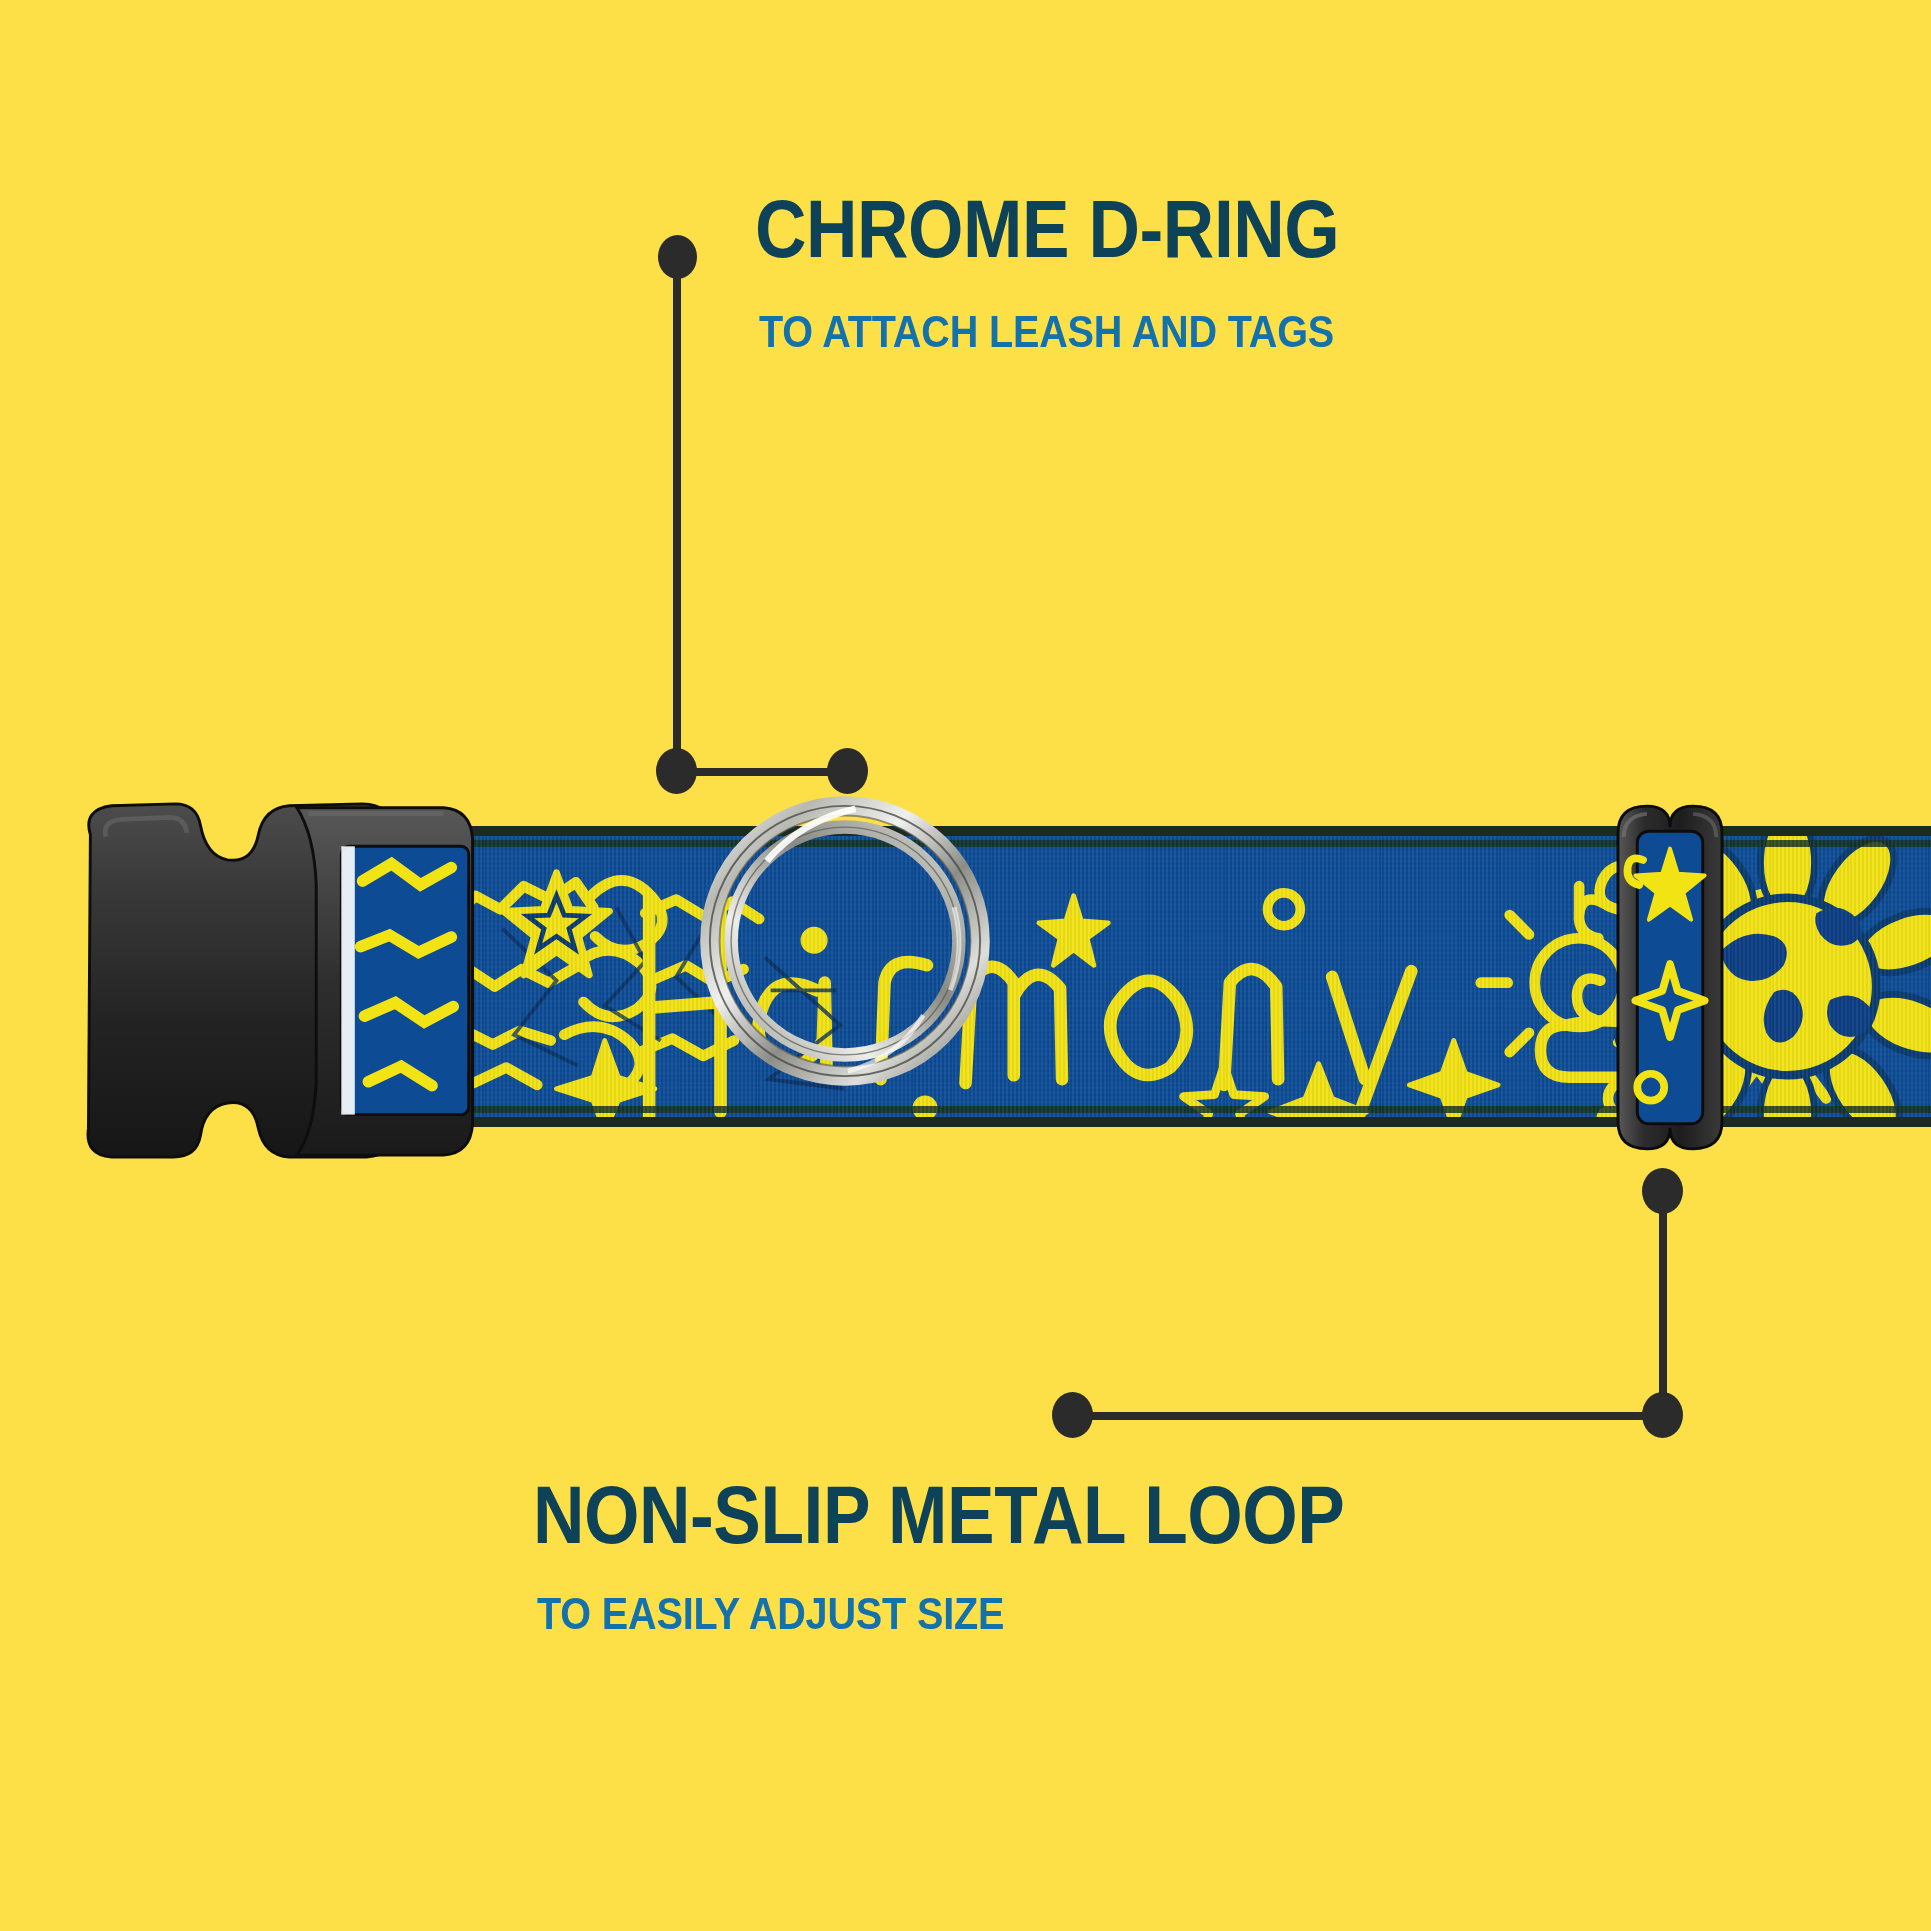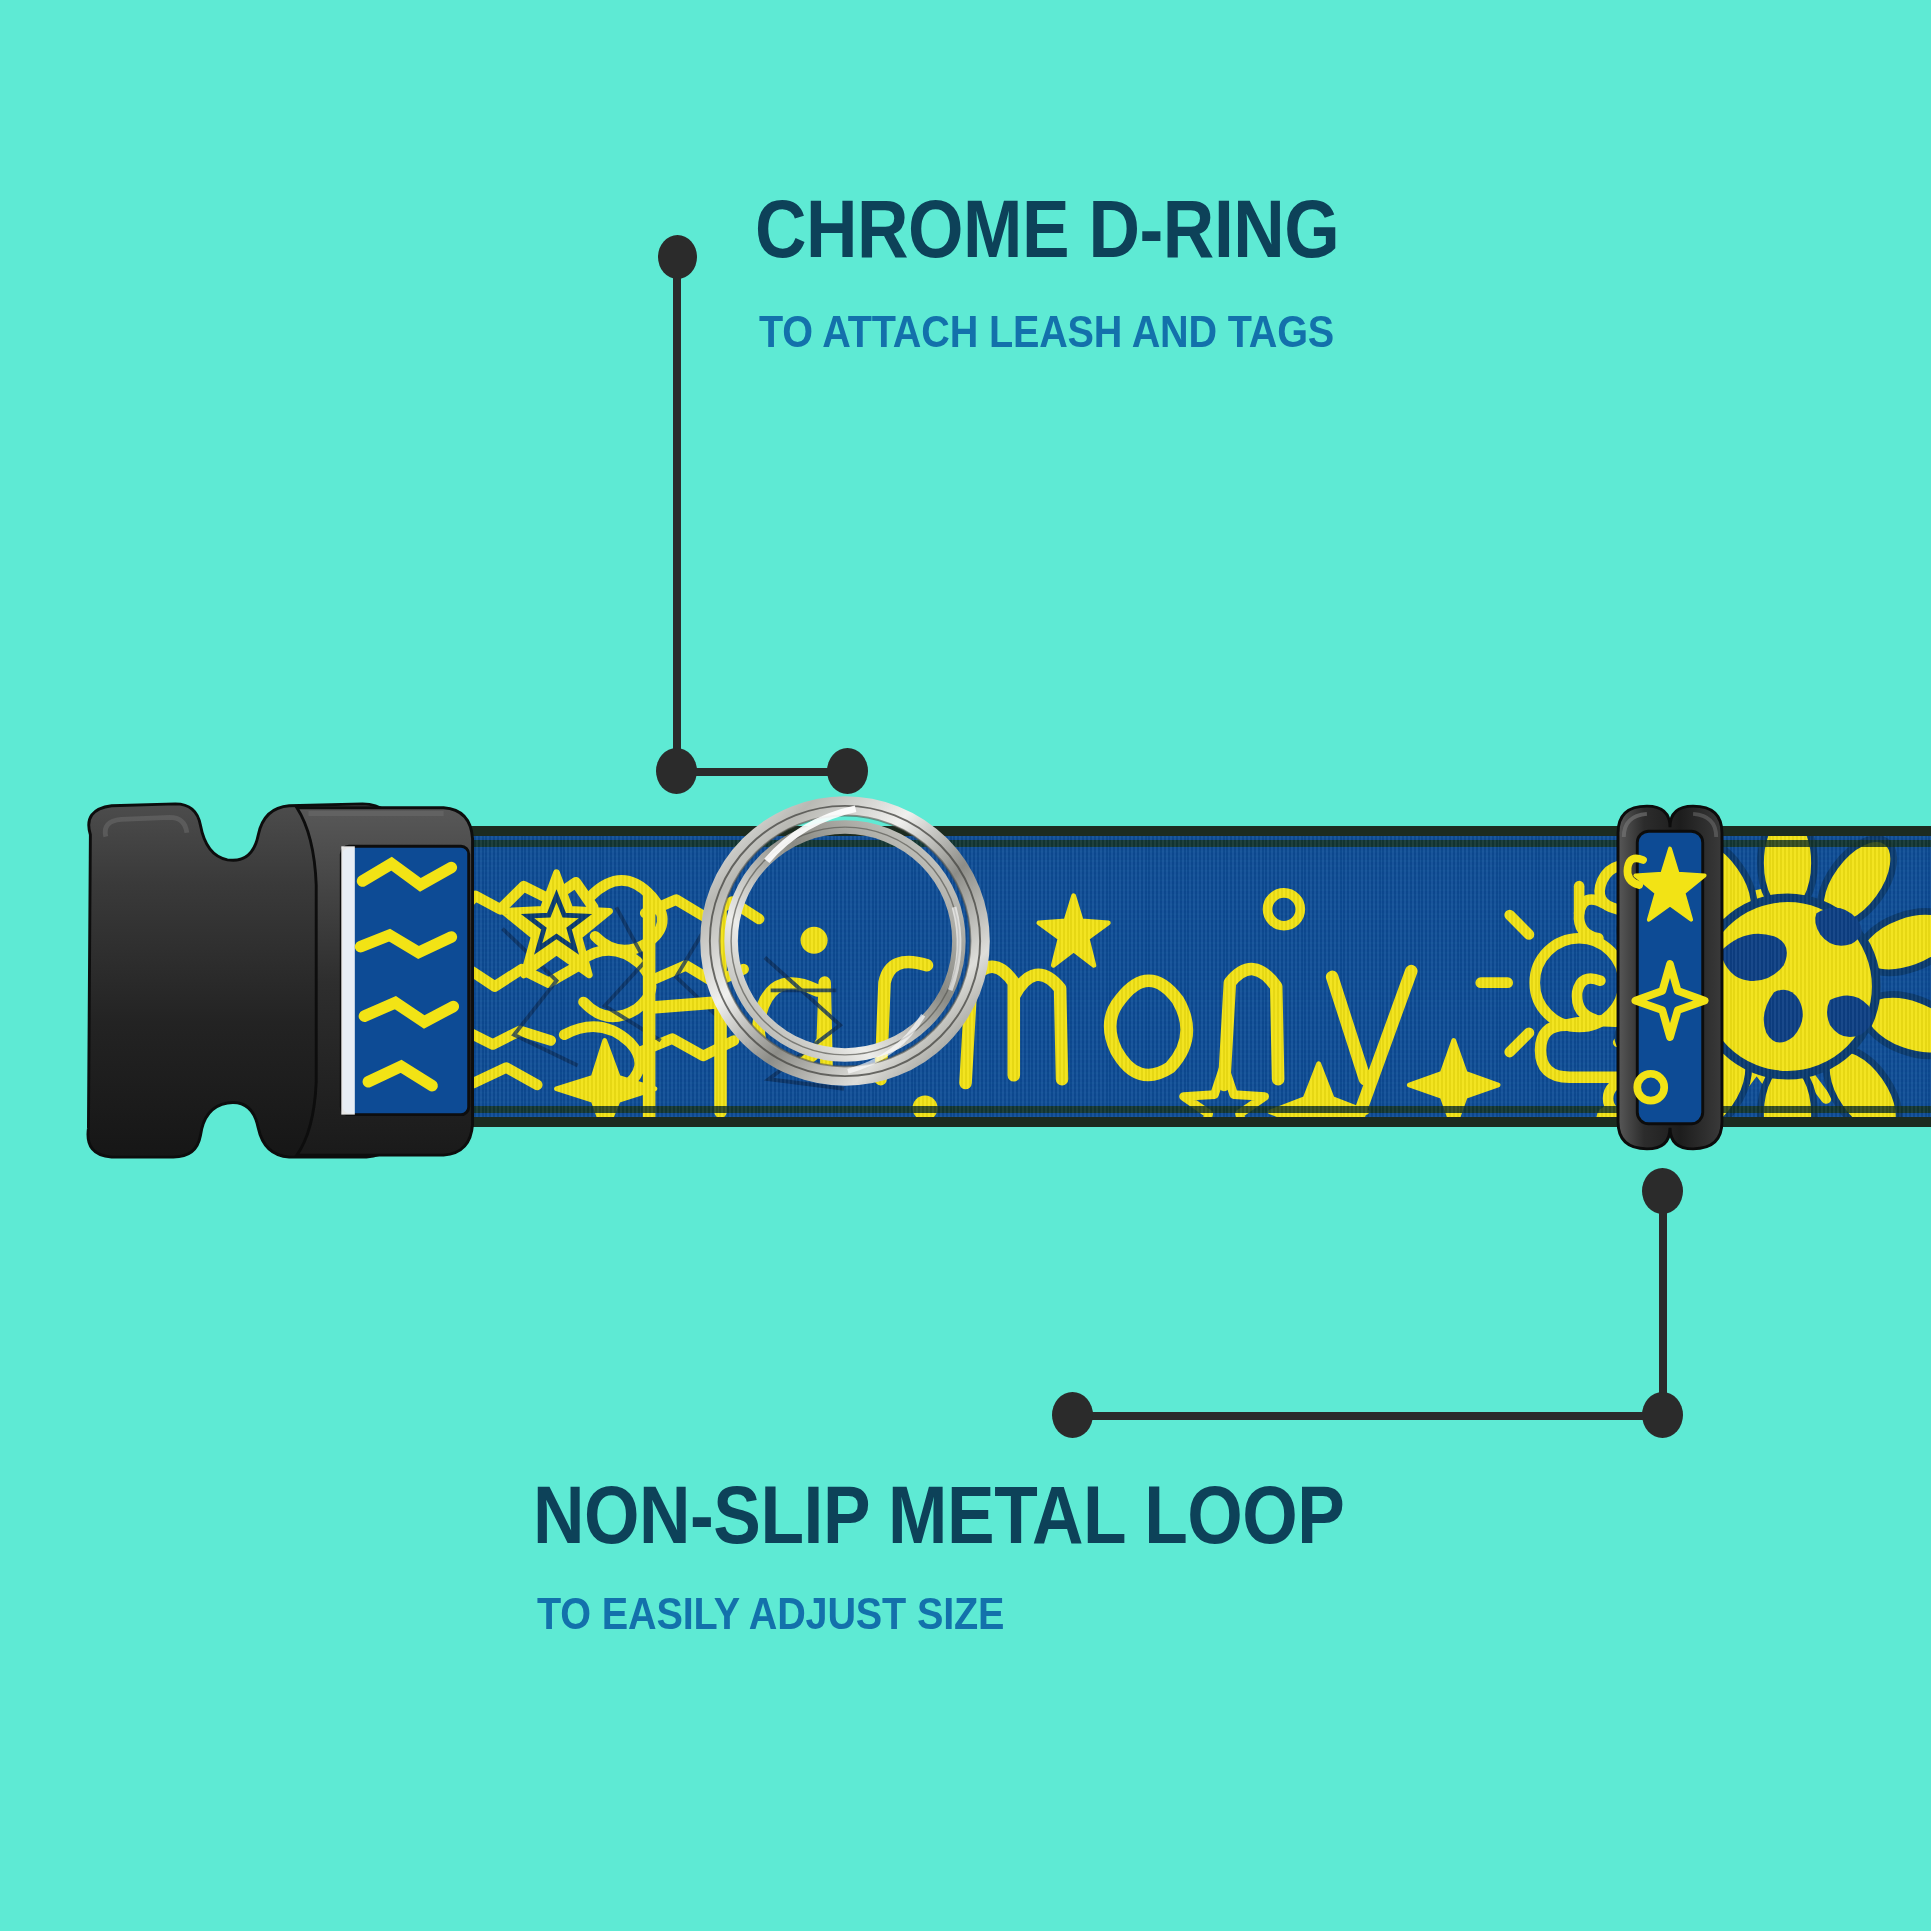--- a/index.html
+++ b/index.html
@@ -4,21 +4,21 @@
 <style>
   html, body {
     margin: 0;
     padding: 0;
     background: #ffffff;
   }
   #page {
     position: relative;
     width: 1931px;
     height: 1931px;
-    background: #5eead4;
+    background: #fde047;
     overflow: hidden;
     font-family: "Liberation Sans", sans-serif;
   }
 
   
   .callout-heading {
     position: absolute;
     font-weight: 700;
     letter-spacing: -0.5px;
     color: #0d4259;

